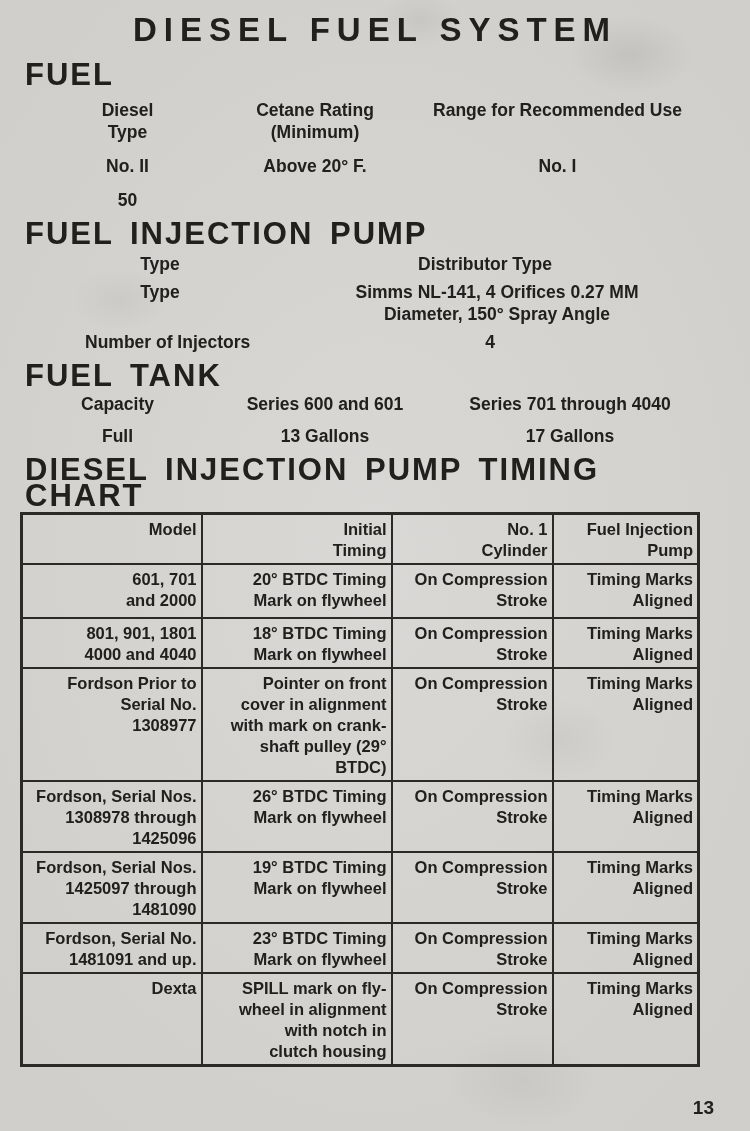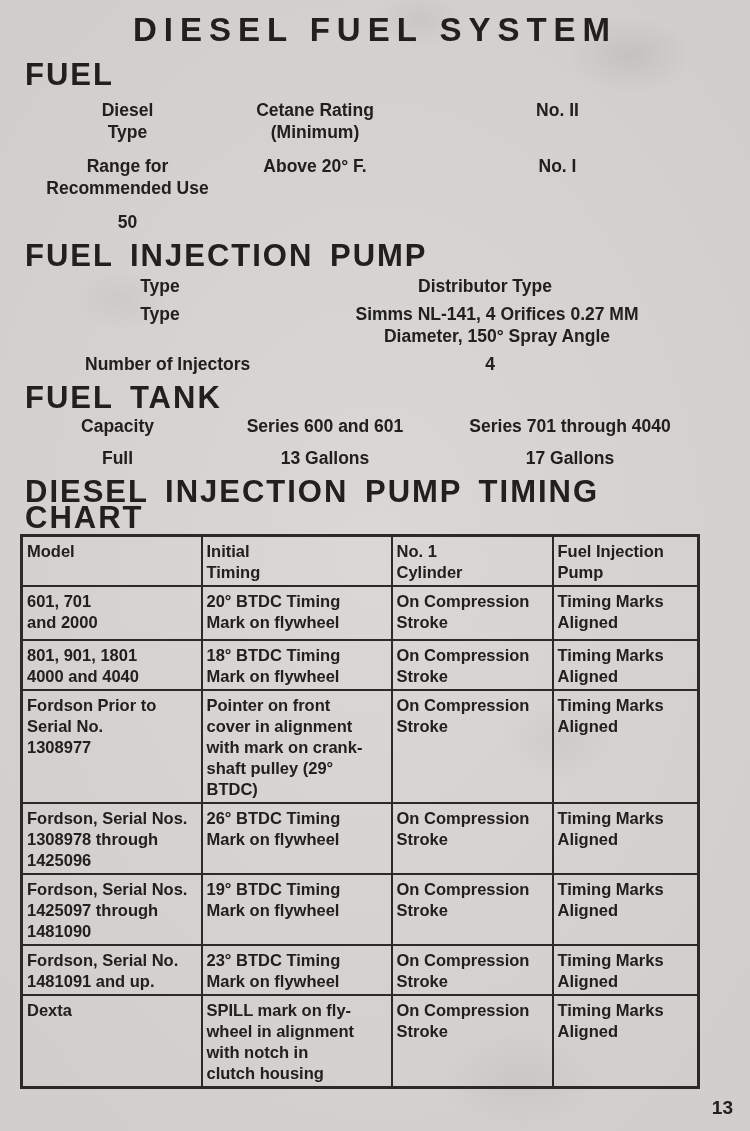--- a/index.html
+++ b/index.html
@@ -54,57 +54,57 @@
     table-layout: fixed;
     font-size: 16.5px; line-height: 21px;
   }
   table.timing col.c0 { width: 180px; }
   table.timing col.c1 { width: 190px; }
   table.timing col.c2 { width: 161px; }
   table.timing col.c3 { width: 146px; }
   table.timing { border: 3px solid #2b2a27; }
   table.timing th, table.timing td {
     border: 2px solid #2b2a27;
-    text-align: left;
+    text-align: right;
     vertical-align: top;
     padding: 4px 4px 2px;
     white-space: pre-line;
     font-weight: 700;
   }
   tr.hdr  th { height: 36px; }
   tr.r0 td { height: 46px; }
   tr.r1 td { height: 40px; }
   tr.r2 td { height: 104px; }
   tr.r3 td { height: 60px; }
   tr.r4 td { height: 60px; }
   tr.r5 td { height: 42px; }
   tr.r6 td { height: 76px; }
   .page-number {
     position: absolute;
-    right: 17px; bottom: 12px;
+    right: 36px; bottom: 12px;
     font-size: 19px;
   }
 </style>
 </head>
 <body>
 
 <div class="page">
 
   <h1>DIESEL FUEL SYSTEM</h1>
 
   <section>
     <h2>FUEL</h2>
     <div class="grid fuel-grid">
       <div class="cell multi">Diesel
 Type</div>
       <div class="cell multi">Cetane Rating
 (Minimum)</div>
+      <div class="cell">Range for Recommended Use</div>
+
       <div class="cell">No. II</div>
-
-      <div class="cell">Range for Recommended Use</div>
       <div class="cell">Above 20° F.</div>
 
       <div class="cell">No. I</div>
       <div class="cell">50</div>
     </div>
   </section>
 
   <section>
     <h2 class="tight">FUEL INJECTION PUMP</h2>
     <div class="grid pair-grid">

